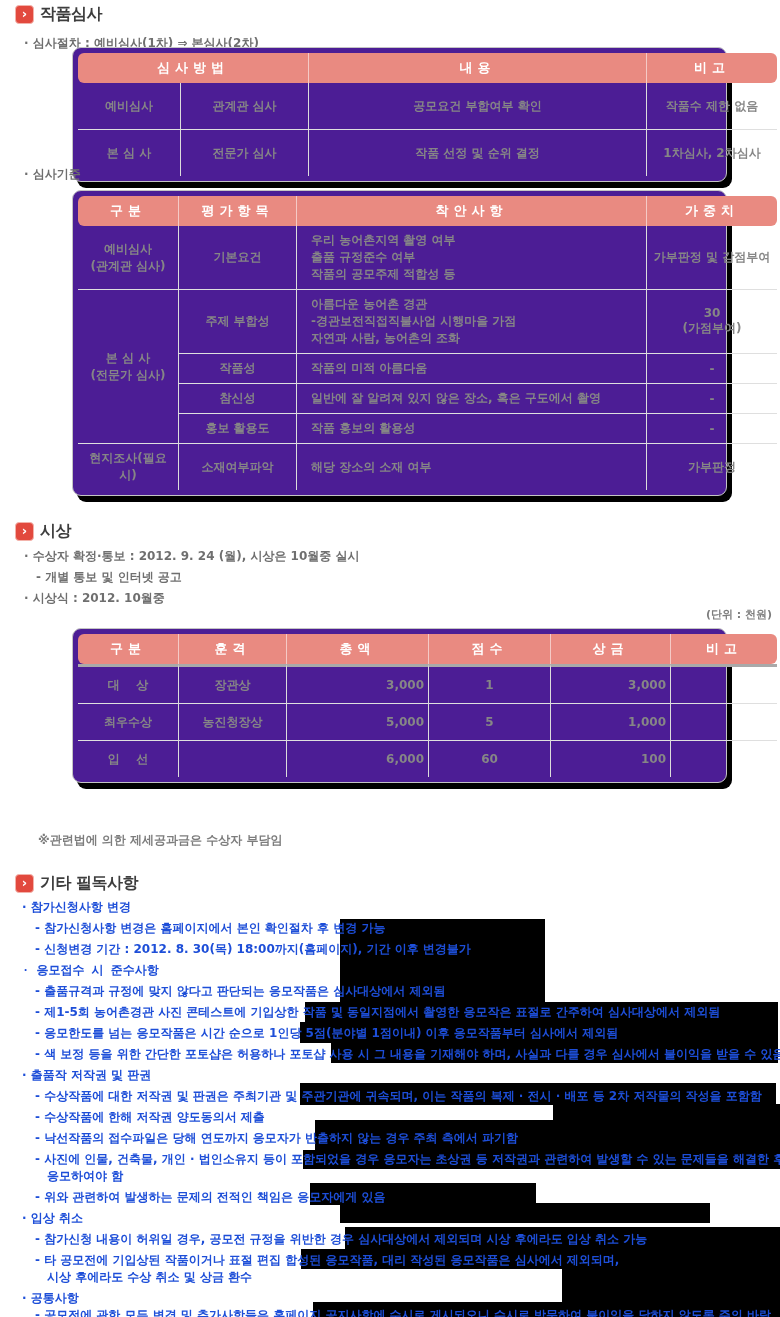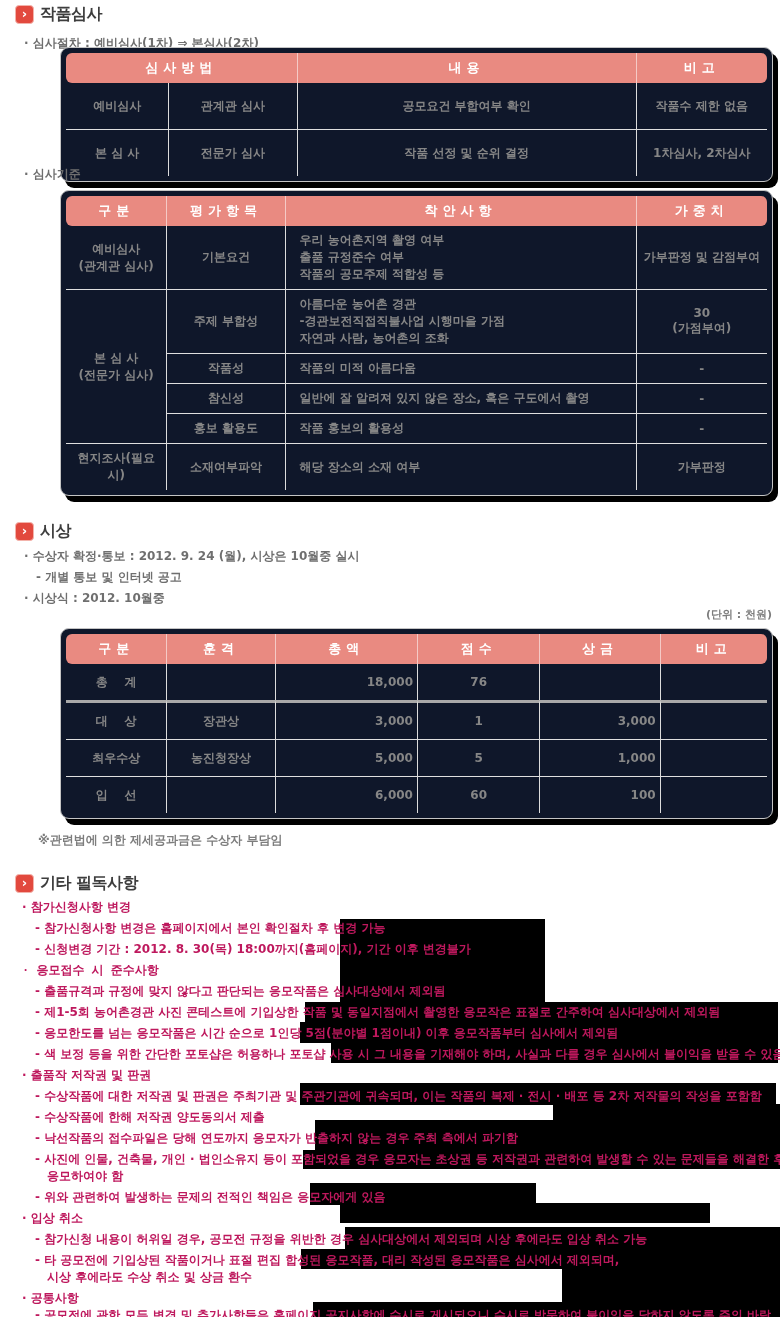--- a/index.html
+++ b/index.html
@@ -6,40 +6,40 @@
   body{width:780px;height:1317px;position:relative;overflow:hidden;
        font-family:"DejaVu Sans",sans-serif;font-weight:700;}
   .abs{position:absolute;}
   
   .sec-icon{width:17px;height:17px;background:#e2493e;border:1px solid #f3b3ab;border-radius:4px;
             color:#fff;font-size:13px;line-height:15px;text-align:center;}
   .sec-title{font-size:16px;color:#3d3d3d;letter-spacing:-0.5px;}
   .bullet{font-size:12px;color:#6f6f6f;white-space:nowrap;}
   .note-gray{font-size:11px;color:#7d7d7d;}
   
-  .card{position:absolute;left:60px;width:713px;background:#0f172a;border:1px solid #c4c4c4;
+  .card{position:absolute;left:72px;width:655px;background:#4c1d95;border:1px solid #c4c4c4;
         border-radius:9px;box-shadow:5px 6px 0 0 #000;padding:5px;box-sizing:border-box;}
   table{border-collapse:separate;border-spacing:0;table-layout:fixed;width:100%;}
   th{background:#e98a81;color:#fff;font-size:13px;font-weight:700;letter-spacing:5px;
      padding:6px 0;}
   th.first{border-radius:6px 0 0 6px;}
   th.last{border-radius:0 6px 6px 0;}
   th.bl{border-left:1px solid rgba(255,255,255,0.55);}
   td{color:#868686;font-size:12px;font-weight:700;text-align:center;padding:6px 4px;
      white-space:pre-line;vertical-align:middle;}
   td.bl{border-left:1px solid #dcdcdc;}
   tr.sep td{border-top:1px solid #dfdfdf;}
   tr.thick td{border-top:3px solid #a9a9a9;}
   td.left{text-align:left;padding-left:14px;}
   td.right{text-align:right;padding-right:22px;}
   td.namecell{white-space:pre;}
   .t1 td{height:34px;}
   .t3 td{height:30px;padding:3px 4px;}
   
-  .nl{position:absolute;font-size:12px;color:#be185d;white-space:nowrap;z-index:2;}
+  .nl{position:absolute;font-size:12px;color:#1d4ed8;white-space:nowrap;z-index:2;}
   .lv1{left:22px;}
   .lv2{left:35px;}
   .cont{left:47px;}
   
   .redact{position:absolute;background:#000;z-index:1;}
 </style>
 </head>
 <body>
 
 <div class="abs sec-icon" style="left:15px;top:5px;">›</div>
@@ -162,28 +162,20 @@
       <tr>
         <th class="first">구분</th>
         <th class="bl">훈격</th>
         <th class="bl">총액</th>
         <th class="bl">점수</th>
         <th class="bl">상금</th>
         <th class="bl last">비고</th>
       </tr>
     </thead>
     <tbody>
-      <tr>
-        <td class="namecell">총    계</td>
-        <td class="bl"></td>
-        <td class="bl right">18,000</td>
-        <td class="bl">76</td>
-        <td class="bl right"></td>
-        <td class="bl"></td>
-      </tr>
       <tr class="thick">
         <td class="namecell">대    상</td>
         <td class="bl">장관상</td>
         <td class="bl right">3,000</td>
         <td class="bl">1</td>
         <td class="bl right">3,000</td>
         <td class="bl"></td>
       </tr>
       <tr class="sep">
         <td class="namecell">최우수상</td>

